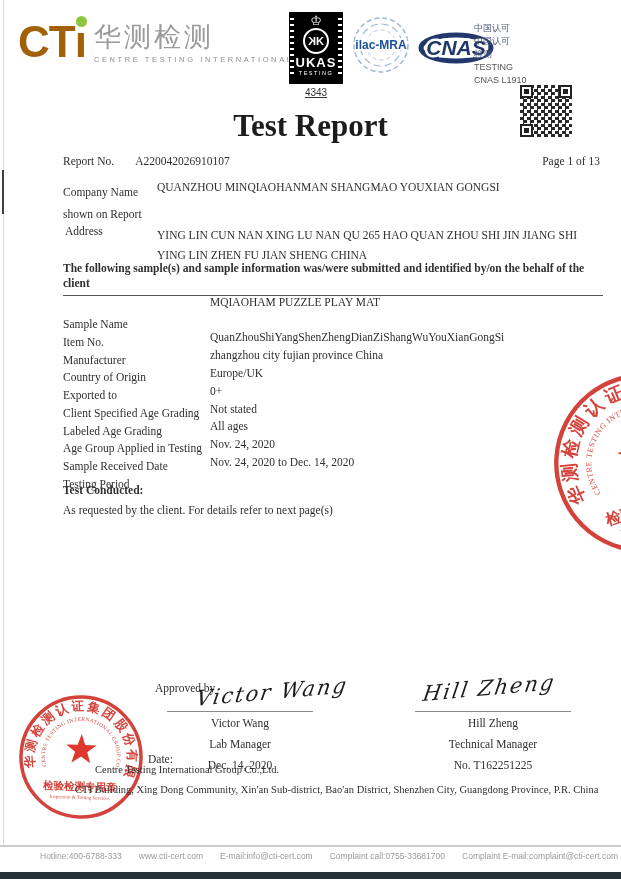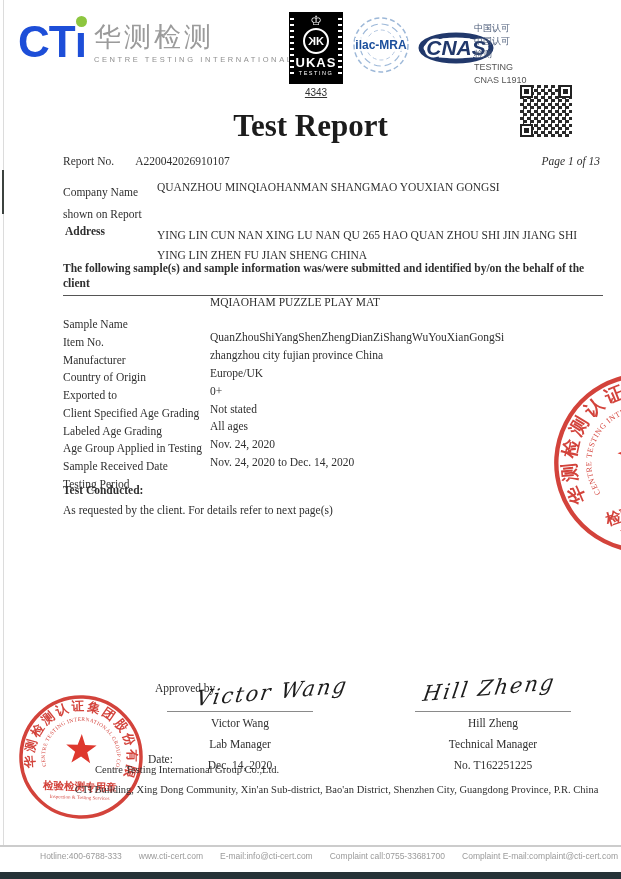--- a/index.html
+++ b/index.html
@@ -7,21 +7,21 @@
         font-family:"Liberation Serif",serif;color:#2f2f2f;}
 
   
   .edge-line{position:absolute;left:3px;top:0;width:1px;height:845px;background:#dcdcdc;}
   .edge-dark{position:absolute;left:2px;top:170px;width:2px;height:44px;background:#3c433f;}
   .bottom-bar{position:absolute;left:0;bottom:0;width:621px;height:7px;background:#253237;}
 
   
   .logo{position:absolute;left:18px;top:22px;display:flex;align-items:flex-start;}
   .cti-word{font-family:"Liberation Sans",sans-serif;font-weight:bold;font-size:44px;
-            line-height:40px;color:#1d4ed8;letter-spacing:-1px;position:relative;}
+            line-height:40px;color:#a16207;letter-spacing:-1px;position:relative;}
   .cti-dot{position:absolute;right:-1px;top:-6px;width:11px;height:11px;border-radius:50%;
            background:#8dc63f;}
   .logo-cn{margin-left:8px;}
   .logo-cn .cn{font-size:27px;color:#9b9b9b;letter-spacing:3px;line-height:30px;
                font-family:"Liberation Sans",sans-serif;}
   .logo-cn .sub{font-family:"Liberation Sans",sans-serif;font-size:7.5px;color:#8f8f8f;
                 letter-spacing:2.6px;margin-top:3px;white-space:nowrap;}
 
   
   .ukas{position:absolute;left:289px;top:12px;width:54px;height:72px;background:#000;
@@ -52,25 +52,25 @@
       background-size:7px 7px;outline:2px solid #fff;}
   .qr .f{position:absolute;width:9px;height:9px;border:2px solid #222;background:#fff;}
   .qr .f::after{content:"";position:absolute;left:2px;top:2px;width:5px;height:5px;background:#222;}
   .qr .tl{left:0;top:0;} .qr .tr{right:0;top:0;} .qr .bl{left:0;bottom:0;}
 
   
   .title{position:absolute;left:0;top:108px;width:621px;text-align:center;
          font-size:31px;font-weight:bold;color:#1c1c1c;}
   .meta{position:absolute;left:63px;top:155px;width:537px;font-size:11.5px;}
   .meta .rlabel{display:inline-block;width:70px;}
-  .meta .page{float:right;font-style:italic;}
+  .meta .page{float:right;}
   .company-label{position:absolute;left:63px;top:181px;width:95px;font-weight:normal;
                  font-size:11.5px;line-height:22px;}
   .company-value{position:absolute;left:157px;top:181px;width:440px;font-size:11.5px;}
-  .addr-label{position:absolute;left:65px;top:225px;font-weight:bold;font-size:11.5px;}
+  .addr-label{position:absolute;left:65px;top:225px;font-weight:normal;font-size:11.5px;}
   .addr-value{position:absolute;left:157px;top:225px;width:440px;font-size:11.5px;line-height:20px;}
 
   .intro{position:absolute;left:63px;top:261px;width:540px;font-weight:bold;font-size:11.5px;
          line-height:15px;padding-bottom:4px;border-bottom:1px solid #555;}
 
   
   .stable{position:absolute;left:63px;top:293px;width:537px;font-size:11.5px;}
   .srow{display:flex;height:17.8px;align-items:center;}
   .srow .lb{width:147px;flex:none;margin-top:44px;}
   .srow .vl{flex:1;}

